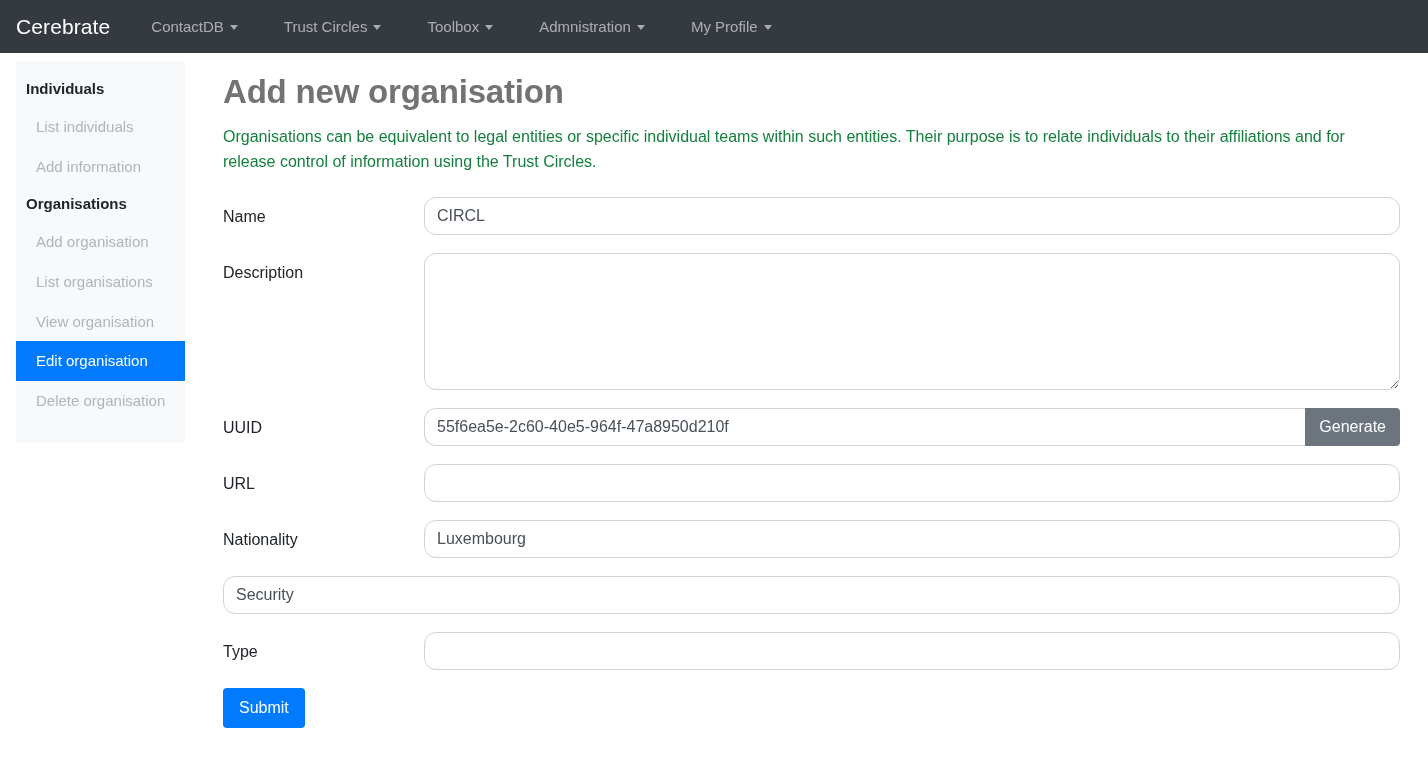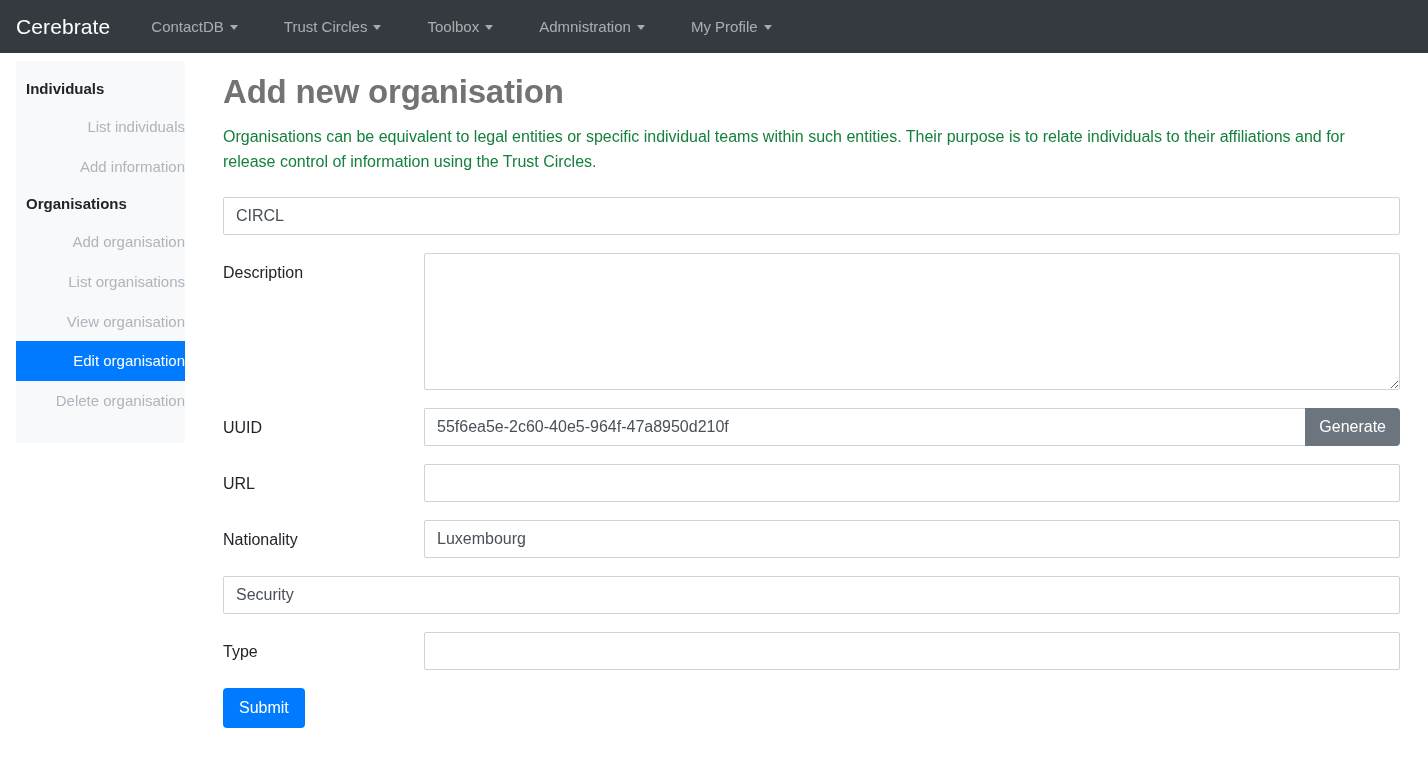--- a/index.html
+++ b/index.html
@@ -82,21 +82,20 @@
     padding: 7px 0 7px 10px;
     line-height: 1.45;
   }
   .side-link {
     color: #adb5bd;
     font-size: 15px;
     padding: 9px 0 9px 20px;
     line-height: 1.45;
     cursor: pointer;
     white-space: nowrap;
-    text-align: right;
   }
   .side-link.active {
     background: #007bff;
     color: #ffffff;
   }
 
   
   .main {
     flex: 1 1 auto;
     padding: 8px 28px 0 22px;
@@ -132,21 +131,21 @@
   }
   .field-area {
     flex: 1 1 auto;
     display: flex;
     min-width: 0;
   }
   .form-control {
     width: 100%;
     height: 38px;
     border: 1px solid #ced4da;
-    border-radius: 2px;
+    border-radius: 12px;
     padding: 6px 12px;
     font-size: 16px;
     color: #495057;
     font-family: "Liberation Sans", sans-serif;
     background: #ffffff;
     outline: none;
   }
   .form-control::placeholder { color: #a9b0b7; }
   textarea.form-control {
     height: 137px;
@@ -236,20 +235,21 @@
 
     </div>
   </div>
 
   <div class="main">
 
     <h1 class="page-title">Add new organisation</h1>
     <p class="intro">Organisations can be equivalent to legal entities or specific individual teams within such entities. Their purpose is to relate individuals to their affiliations and for release control of information using the Trust Circles.</p>
 
     <div class="form-row">
+      <div class="form-label">Name</div>
       <div class="field-area">
         <input class="form-control" type="text" value="CIRCL" style="">
       </div>
     </div>
 
     <div class="form-row">
       <div class="form-label">Description</div>
       <div class="field-area">
         <textarea class="form-control" style=""></textarea>
       </div>

